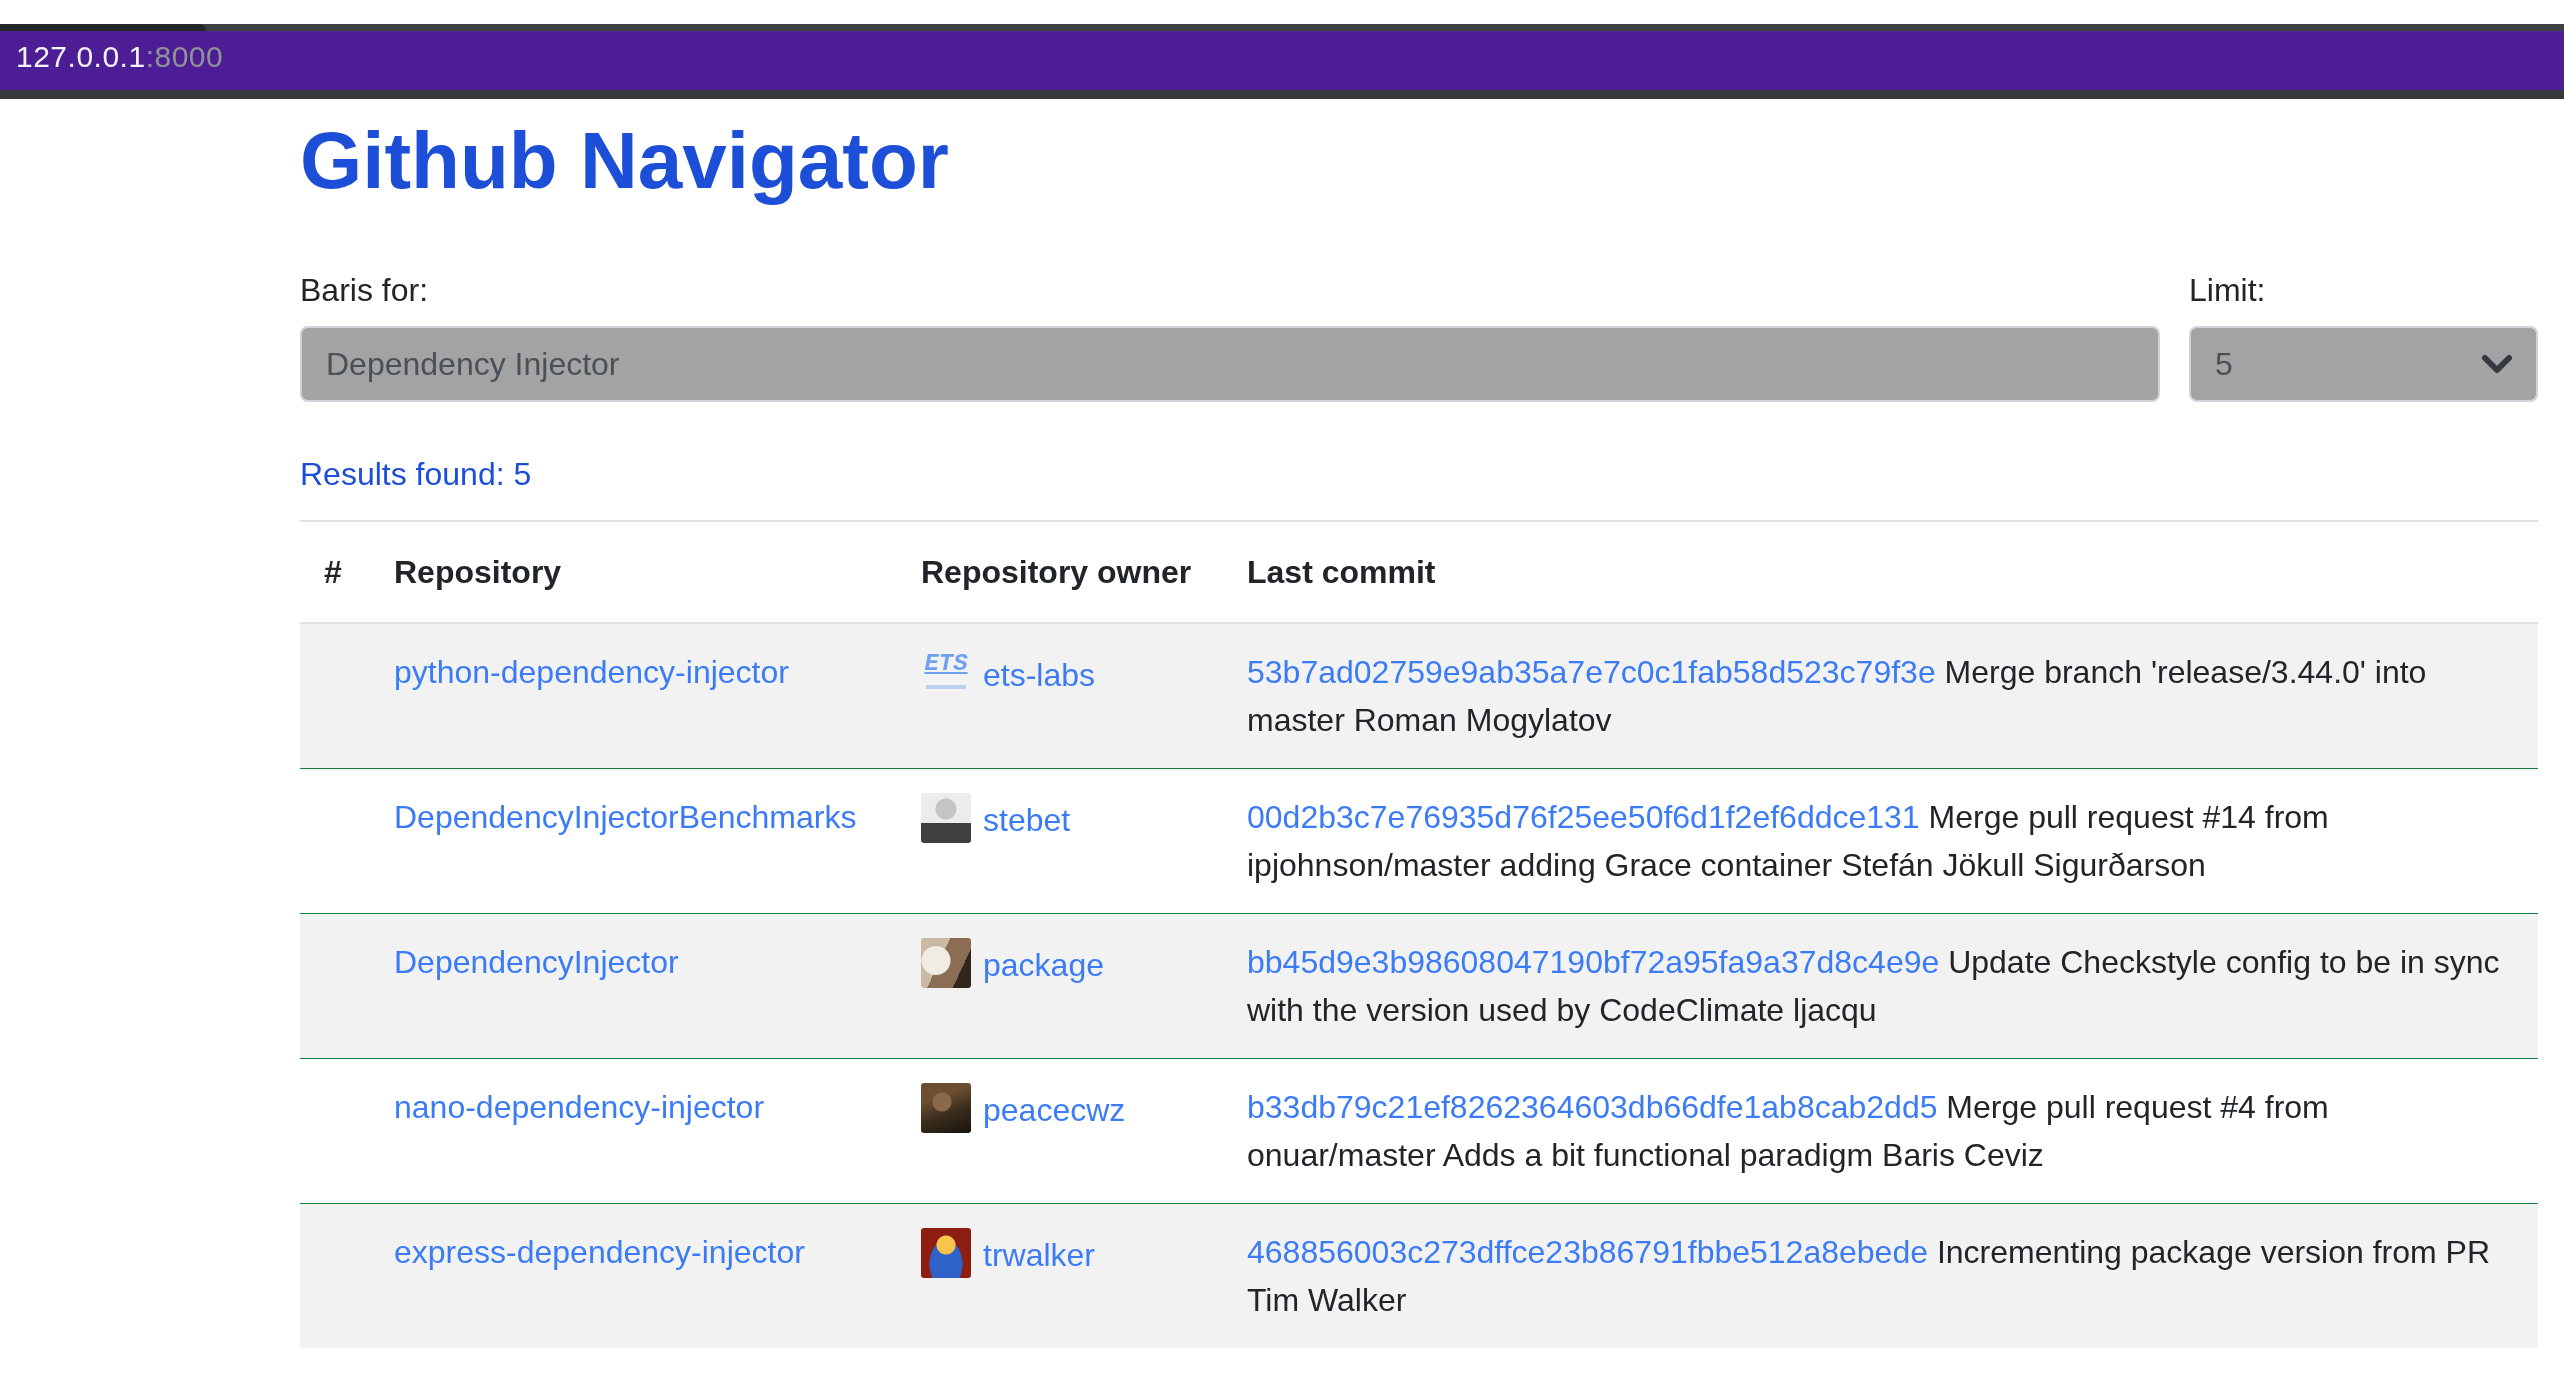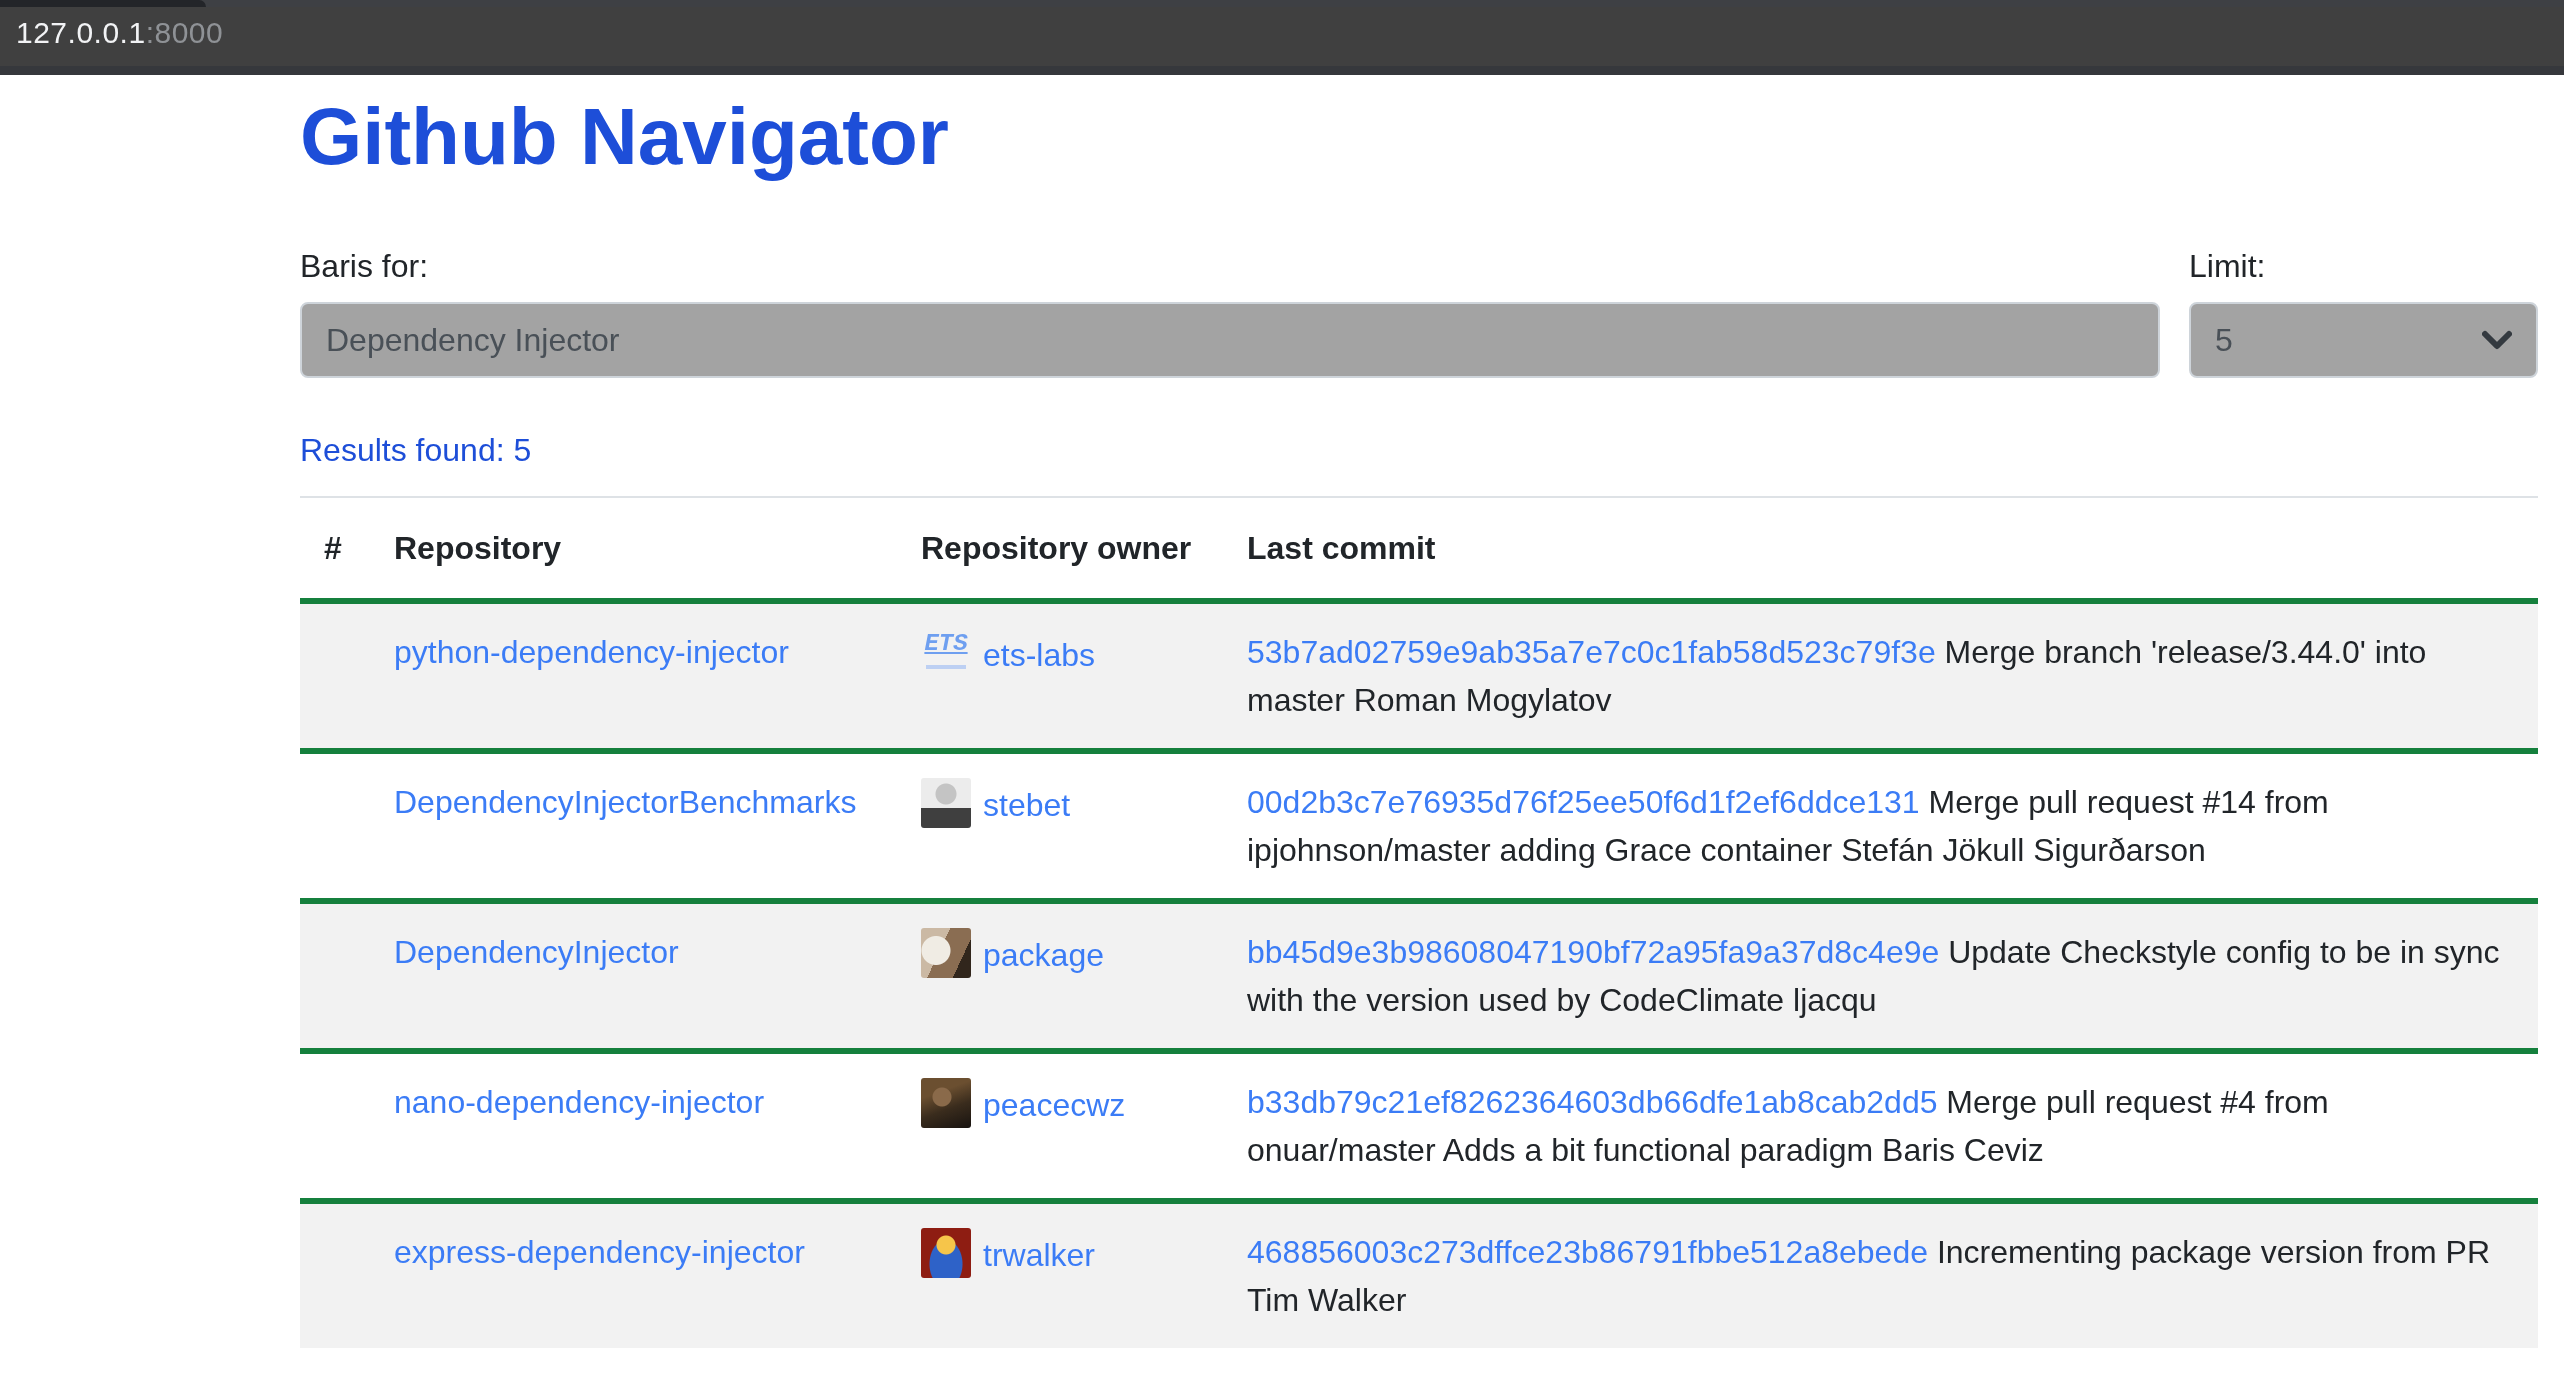--- a/index.html
+++ b/index.html
@@ -6,21 +6,21 @@
   html, body { margin: 0; padding: 0; }
   body {
     width: 2564px; height: 1394px;
     background: #ffffff;
     font-family: "Liberation Sans", sans-serif;
     color: #212529;
     overflow: hidden;
   }
 
   
-  .chrome { position: relative; width: 100%; height: 75px; background: #404040; }
+  .chrome { position: relative; width: 100%; height: 75px; background: #4c1d95; margin-top: 24px; }
   .tab-strip { position: absolute; top: 0; left: 0; right: 0; height: 7px; background: #3e4044; }
   .tab-active { position: absolute; top: 0; left: 0; width: 206px; height: 7px;
                 background: #232529; border-top-right-radius: 8px; }
   .url-text { position: absolute; top: 0; left: 16px; height: 66px;
               display: flex; align-items: center; font-size: 30px; letter-spacing: 0.5px; }
   .url-host { color: #f2f3f5; }
   .url-port { color: #8f9296; }
   .chrome-bottom { position: absolute; bottom: 0; left: 0; right: 0; height: 9px; background: #36383c; }
 
   
@@ -55,21 +55,21 @@
   
   table.repo-table { margin-top: 28px; width: 100%; border-collapse: collapse; font-size: 32px; }
   .repo-table th {
     text-align: left; font-weight: 700; color: #212529;
     padding: 27px 24px; line-height: 46px;
     border-top: 2px solid #dee2e6; border-bottom: 2px solid #dee2e6;
   }
   .repo-table td {
     vertical-align: top;
     padding: 24px 24px; line-height: 48px;
-    border-top: 6px solid #15803d;
+    border-top: 1px solid #15803d;
   }
   .repo-table tbody tr:nth-child(odd) { background: #f2f2f2; }
   .col-num   { width: 70px; }
   .col-repo  { width: 527px; }
   .col-owner { width: 326px; }
   .col-commit{ width: 1315px; }
 
   a.lnk { color: #3b7cf6; text-decoration: none; }
   .commit-msg { color: #212529; }
 

